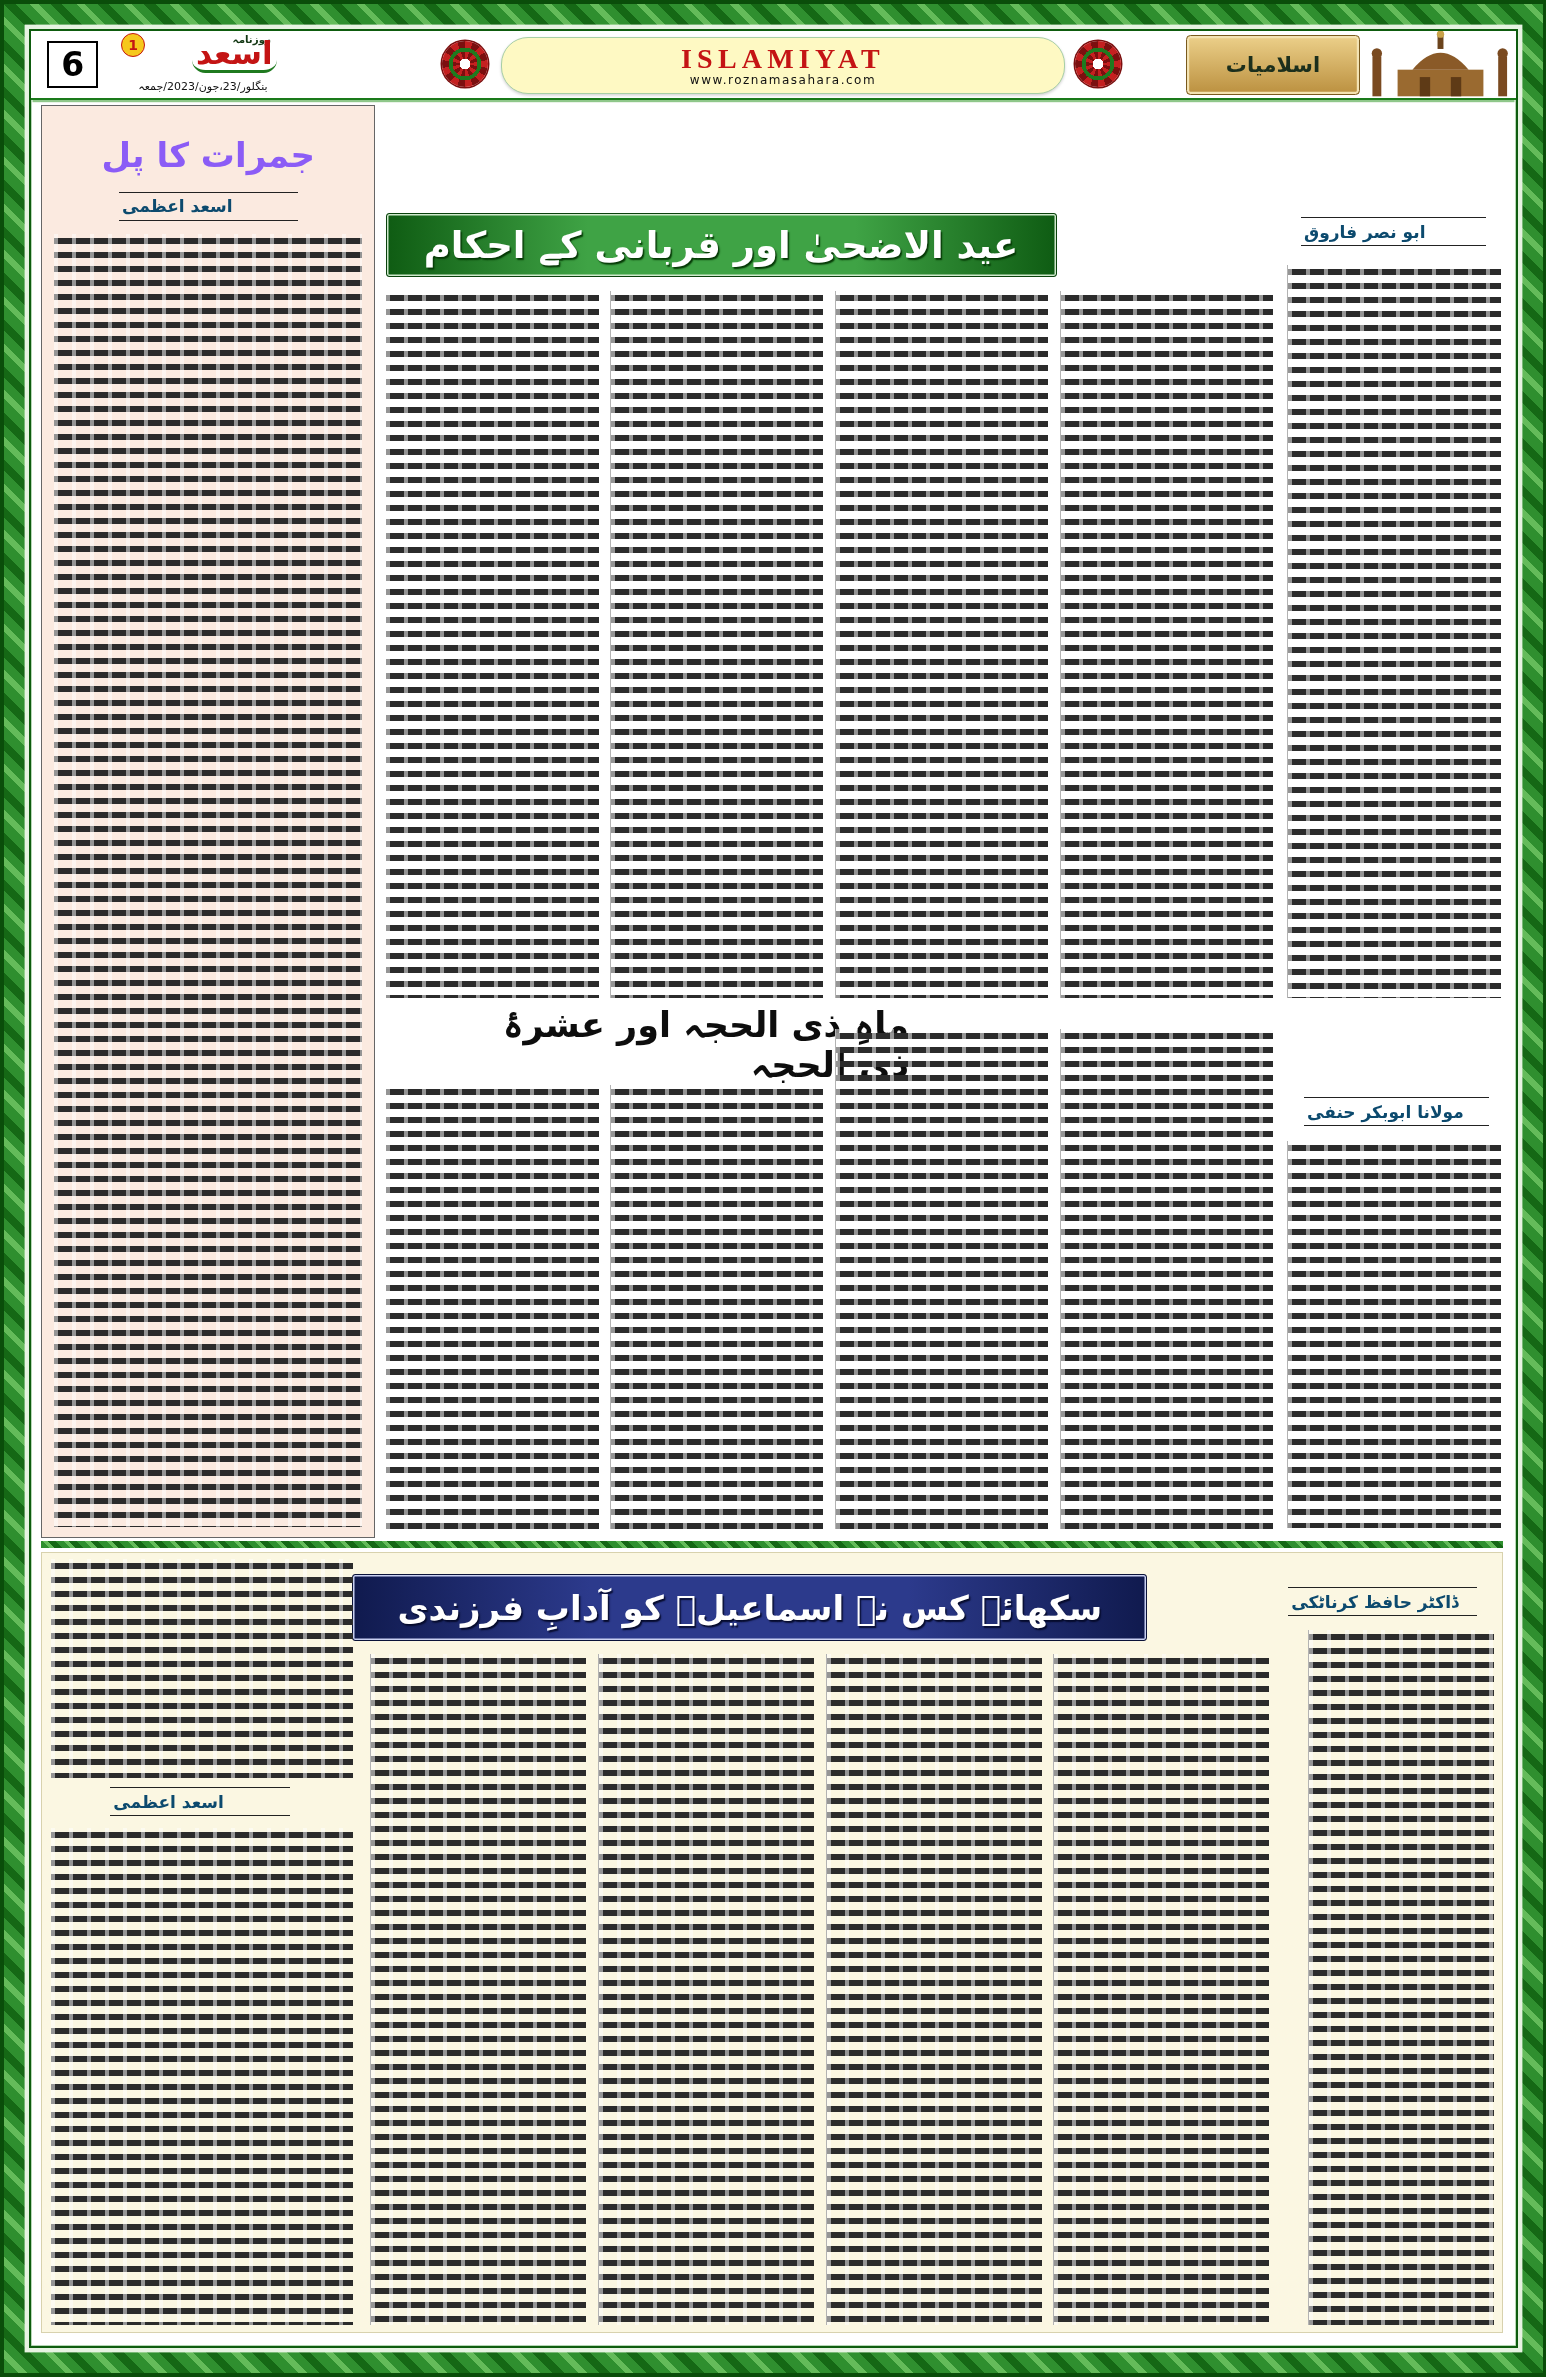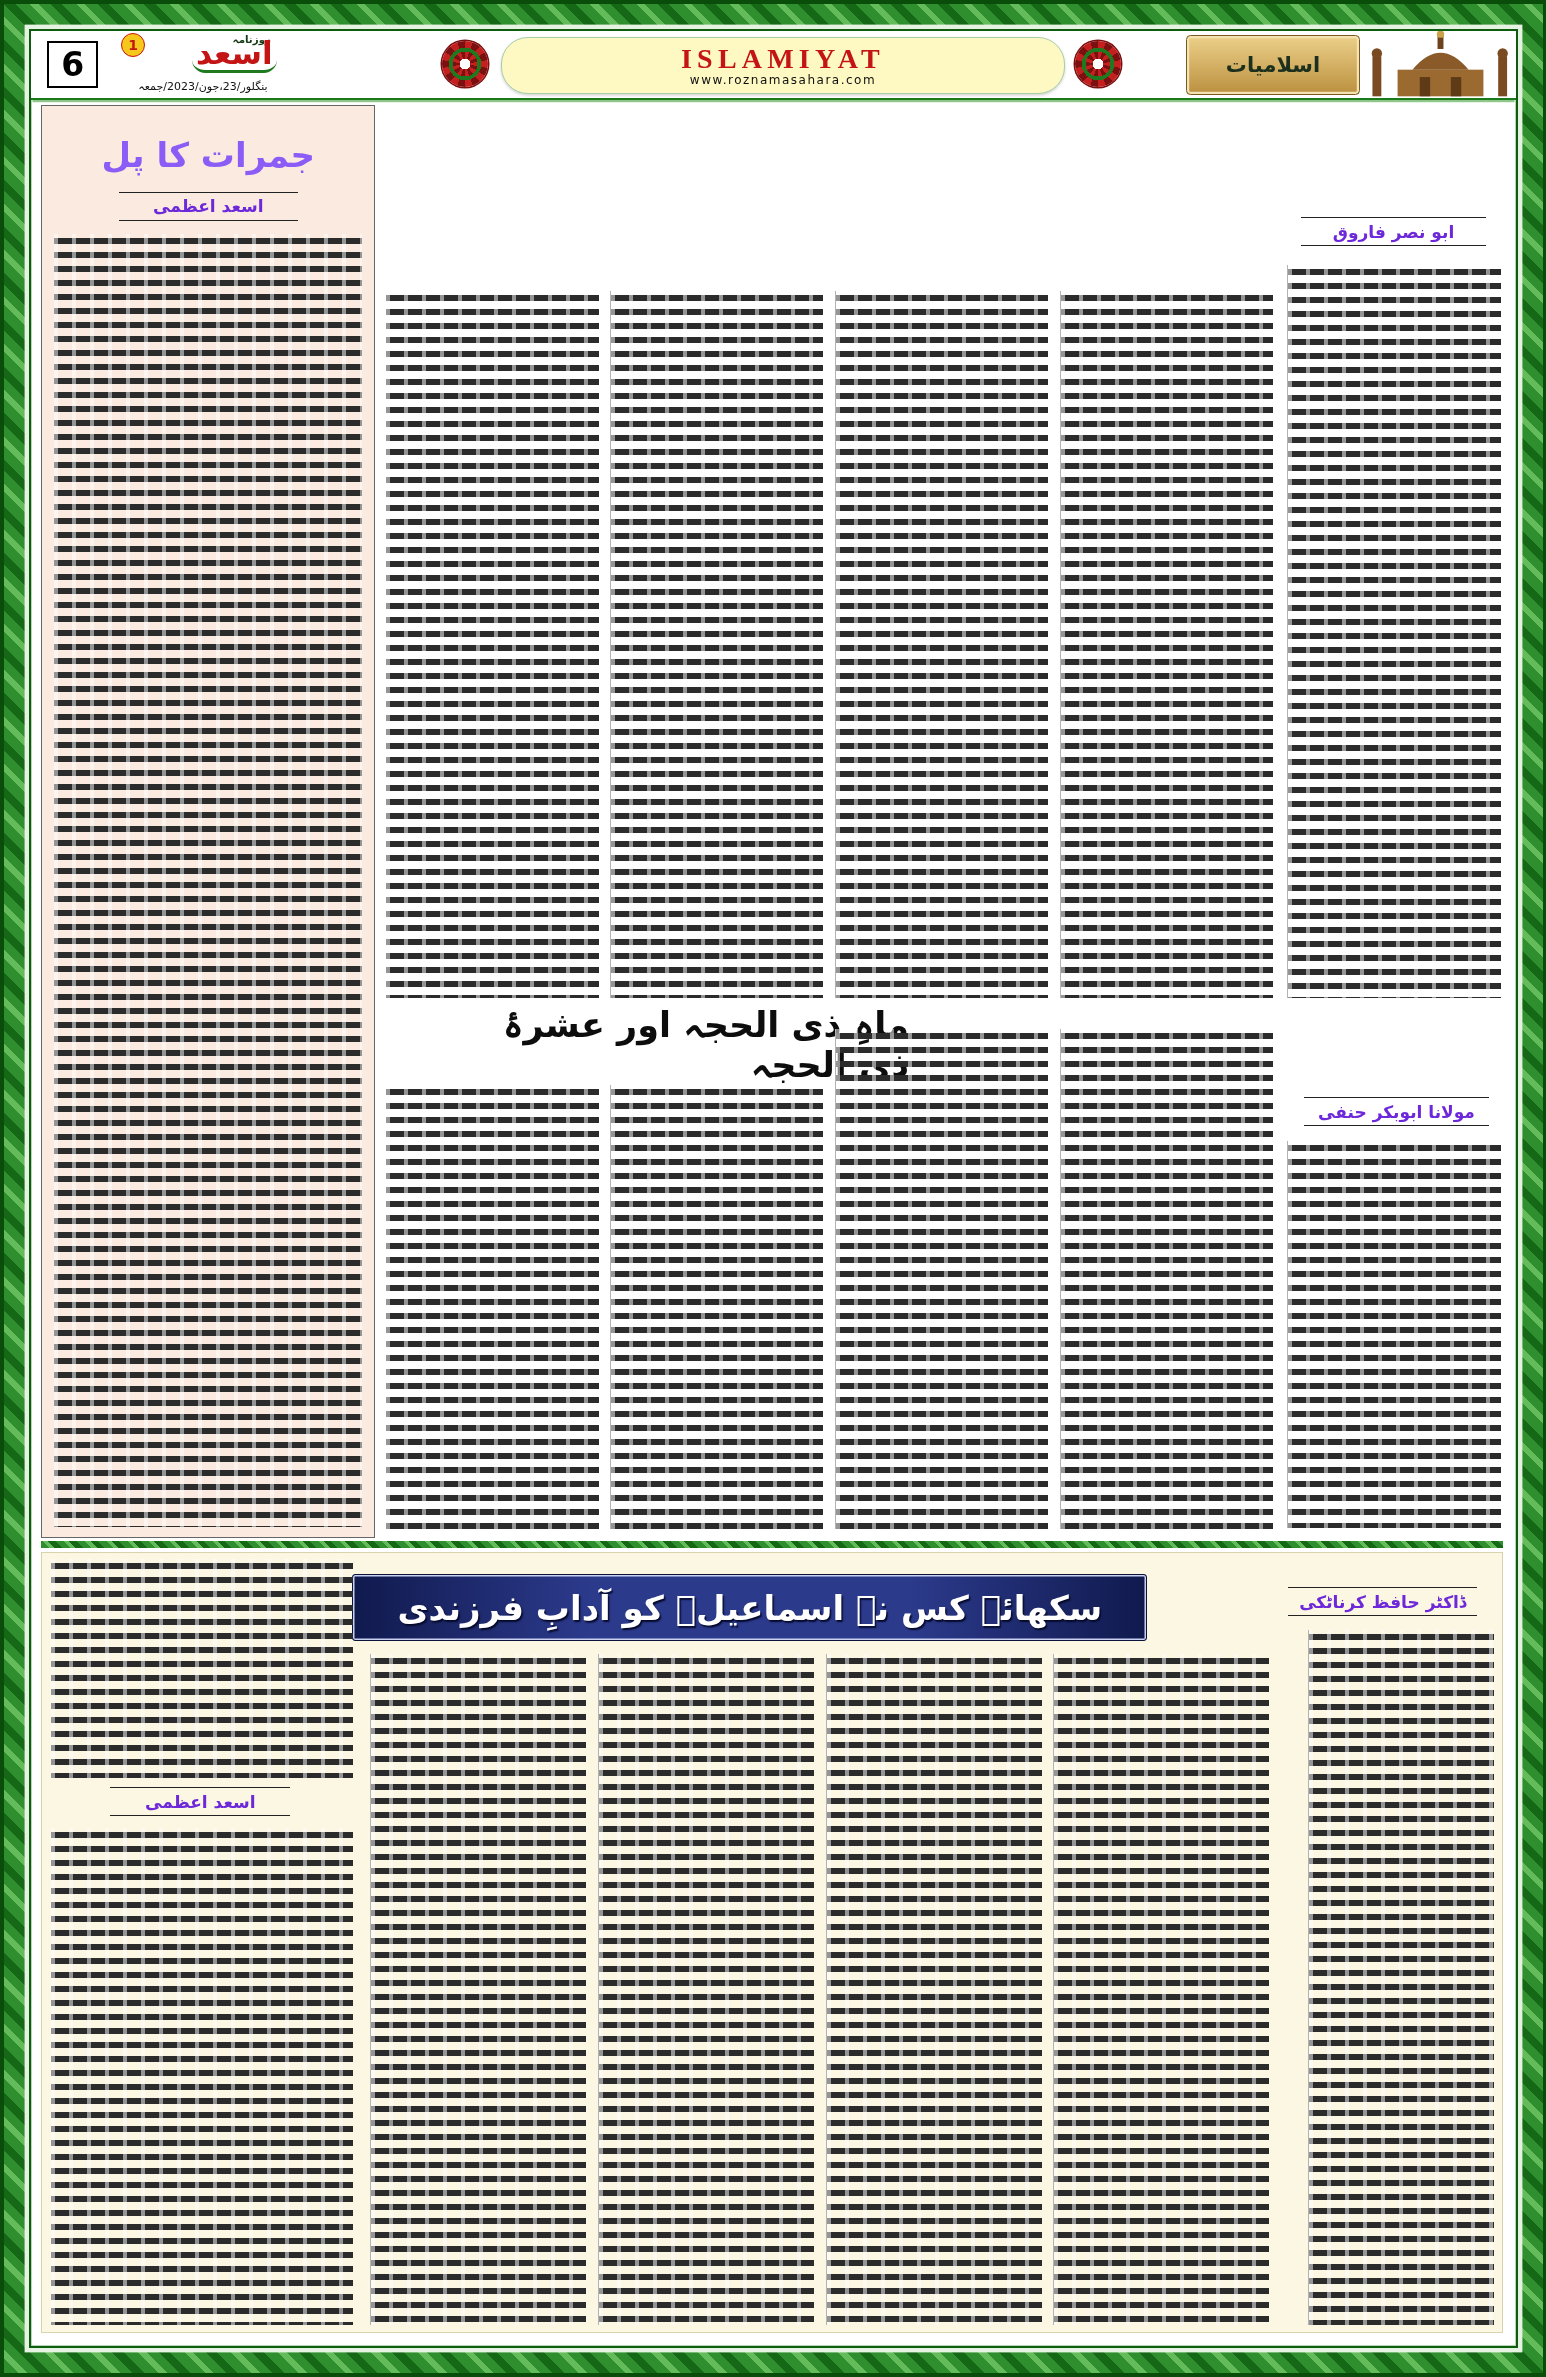--- a/index.html
+++ b/index.html
@@ -35,22 +35,22 @@
   .secttitle{font-family:"Liberation Serif",serif;font-size:28px;font-weight:bold;color:#c41414;letter-spacing:5.2px;line-height:1.05;}
   .website{font-size:12px;color:#111;letter-spacing:1.5px;}
   .callig{position:absolute;left:1155px;top:4.4px;width:172px;height:58px;border:1.5px solid #7a5a1d;
     background:linear-gradient(180deg,#ecd08a,#bb903f);display:flex;align-items:center;justify-content:center;
     font-size:21px;font-weight:bold;color:#1c2f1c;border-radius:4.4px;box-shadow:inset 0 0 0 2.2px #f3e3b3;}
   .mosque{position:absolute;left:1337px;top:0px;width:145px;height:67px;}
   
   .pinkbox{position:absolute;left:10.3px;top:74px;width:334px;height:1433px;box-sizing:border-box;
     background:#fbeae0;border:0.7px solid #666;padding:10.3px 12px;display:flex;flex-direction:column;}
   .jam-title{text-align:center;font-size:34px;font-weight:bold;color:#8b5cf6;margin-top:19px;direction:rtl;}
-  .bylinebox{border-top:1.5px solid #222;border-bottom:1.5px solid #222;text-align:center;
-    font-weight:bold;font-size:17px;color:#6d28d9;padding:3.7px 3px;direction:rtl;}
+  .bylinebox{border-top:1.5px solid #222;border-bottom:1.5px solid #222;text-align:left;
+    font-weight:bold;font-size:17px;color:#0c4a6e;padding:3.7px 3px;direction:rtl;}
   .jam-byline{width:56%;margin:16.3px auto 13.3px auto;}
   .sim{background-image:
       repeating-linear-gradient(90deg,rgba(255,255,255,.5) 0 4.4px,rgba(255,255,255,0) 4.4px 18px),
       repeating-linear-gradient(180deg,transparent 0 3.7px,#2b2b2b 3.7px 9.6px,transparent 9.6px 14px);}
   .grow{flex:1 1 auto;}
   .abs{position:absolute;box-sizing:border-box;}
   .colL{border-left:0.7px solid #b3b3b3;padding-left:7.4px;}
   .banner-green{background:linear-gradient(90deg,#0f5c13,#3fa345 30%,#3fa345 70%,#0f5c13);
     border:1.5px solid #0a420c;box-shadow:inset 0 0 0 1.5px #cfe9cc;border-radius:3px;
     display:flex;align-items:center;justify-content:center;color:#fff;font-weight:bold;font-size:37px;
@@ -108,20 +108,21 @@
       </svg>
     </div>
 
     <div class="pinkbox">
       <div class="jam-title">جمرات کا پل</div>
       <div class="bylinebox jam-byline">اسعد اعظمی</div>
       <div class="sim grow"></div>
     </div>
 
     <div class="abs" style="left:353px;top:74px;width:1119px;height:903px;">
+      <div class="abs banner-green" style="left:1.5px;top:108px;width:671px;height:64px;">عید الاضحیٰ اور قربانی کے احکام</div>
       <div class="abs bylinebox" style="left:917px;top:112px;width:185px;">ابو نصر فاروق</div>
 
       <div class="abs sim" style="left:1.5px;top:186px;width:213px;height:707px;"></div>
       <div class="abs sim colL" style="left:226px;top:186px;width:213px;height:707px;"></div>
       <div class="abs sim colL" style="left:451px;top:186px;width:213px;height:707px;"></div>
       <div class="abs sim colL" style="left:676px;top:186px;width:213px;height:707px;"></div>
       <div class="abs sim colL" style="left:903px;top:160px;width:214px;height:733px;"></div>
     </div>
 
     <div class="abs" style="left:353px;top:983px;width:1119px;height:522px;">

